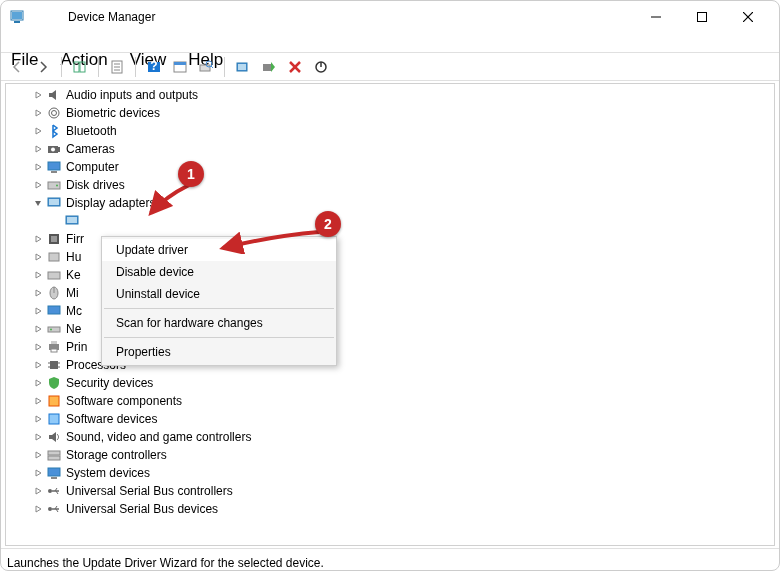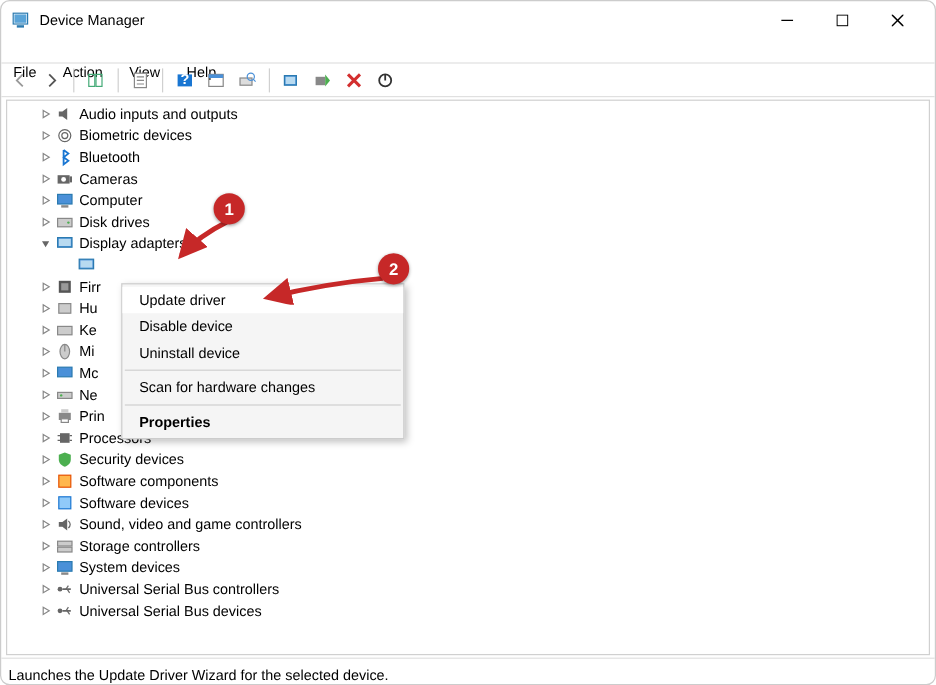--- a/index.html
+++ b/index.html
@@ -1,39 +1,39 @@
 <!DOCTYPE html>
 <html><head>
 <meta charset="utf-8">
 <style>
 * { margin:0; padding:0; box-sizing:border-box; font-family:"Segoe UI",Tahoma,sans-serif; font-size:12px; }
 body { background:#fff; width:780px; height:571px; position:relative; overflow:hidden; border:1px solid #ccc; border-radius:8px; }
-.titlebar { height:32px; display:flex; align-items:center; padding:0 8px; }
+.titlebar { height:32px; display:flex; align-items:center; padding:0 8px;gap:35px; }
 .titlebar .app-icon { width:16px; height:16px; margin-right:8px; }
 .titlebar .title { flex:1; font-size:12px; }
 .win-btns { display:flex; gap:0; }
 .win-btn { width:46px; height:32px; display:flex; align-items:center; justify-content:center; }
 .menubar { height:20px; display:flex; align-items:center; padding:0 6px; gap:14px; border-bottom:1px solid #e0e0e0; }
-.menu-item { font-size:12px; padding:2px 4px;margin-top:34px; }
+.menu-item { font-size:17px; padding:2px 4px;margin-top:34px; }
 .toolbar { height:28px; display:flex; align-items:center; padding:0 4px; gap:2px; border-bottom:1px solid #e0e0e0; }
 .tool-btn { width:24px; height:24px; display:flex; align-items:center; justify-content:center; border:1px solid transparent; }
 .tool-btn svg { width:16px; height:16px; }
 .tool-sep { width:1px; height:20px; background:#d0d0d0; margin:0 4px; }
 .tree { position:absolute; top:82px; left:4px; right:4px; bottom:24px; border:1px solid #d0d0d0; overflow:auto; padding:2px 0; }
 .tree-row { display:flex; align-items:center; height:18px; padding-left:0; white-space:nowrap; }
 .tree-row .exp { width:16px; height:16px; display:flex; align-items:center; justify-content:center; margin-right:0; }
 .tree-row .icon { width:16px; height:16px; margin-right:4px; }
 .tree-row .label { font-size:12px; }
 .lvl0 { padding-left:6px; }
 .lvl1 { padding-left:24px; }
 .lvl2 { padding-left:42px; }
 .ctx-menu { position:absolute; left:100px; top:235px; width:236px; background:#f5f5f5; border:1px solid #ccc; box-shadow:2px 2px 6px rgba(0,0,0,0.25); padding:2px 0; }
 .ctx-item { height:22px; display:flex; align-items:center; padding:0 14px; font-size:12px; }
 .ctx-item.hl { background:#fff; }
-.ctx-item.bold { font-weight:700; }
+.ctx-item.bold { font-weight:400; }
 .ctx-sep { height:1px; background:#d0d0d0; margin:3px 2px; }
 .statusbar { position:absolute; bottom:0; left:0; right:0; height:22px; border-top:1px solid #e0e0e0; display:flex; align-items:flex-end; padding:0 6px; font-size:12px; }
 .callout { position:absolute; width:26px; height:26px; border-radius:50%; background:#c62828; color:#fff; font-weight:700; font-size:14px; display:flex; align-items:center; justify-content:center; box-shadow:0 1px 3px rgba(0,0,0,0.4); z-index:40; }
 .arrow { position:absolute; z-index:30; pointer-events:none; }
 </style>
 </head>
 <body>
 
 <div class="titlebar">
   <span class="app-icon">

